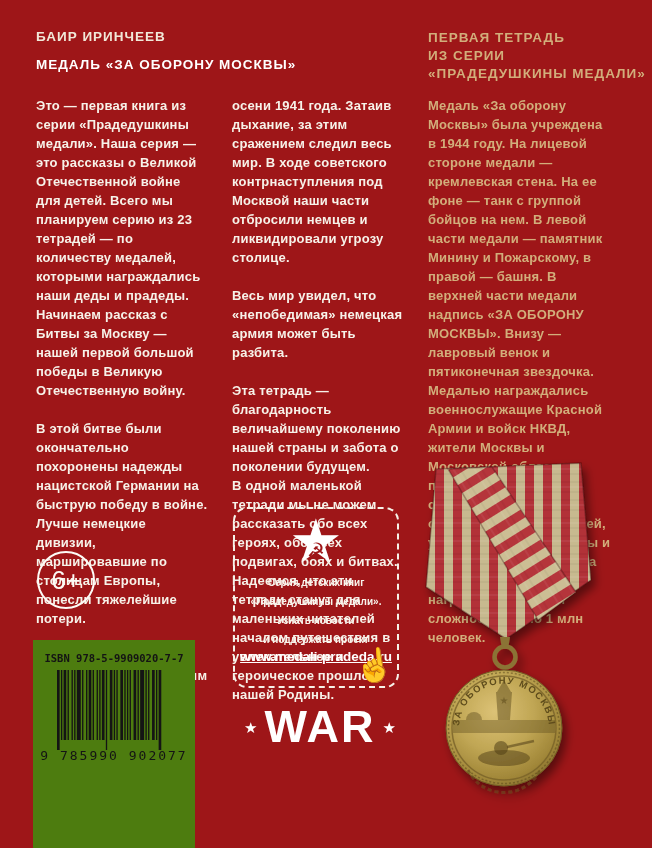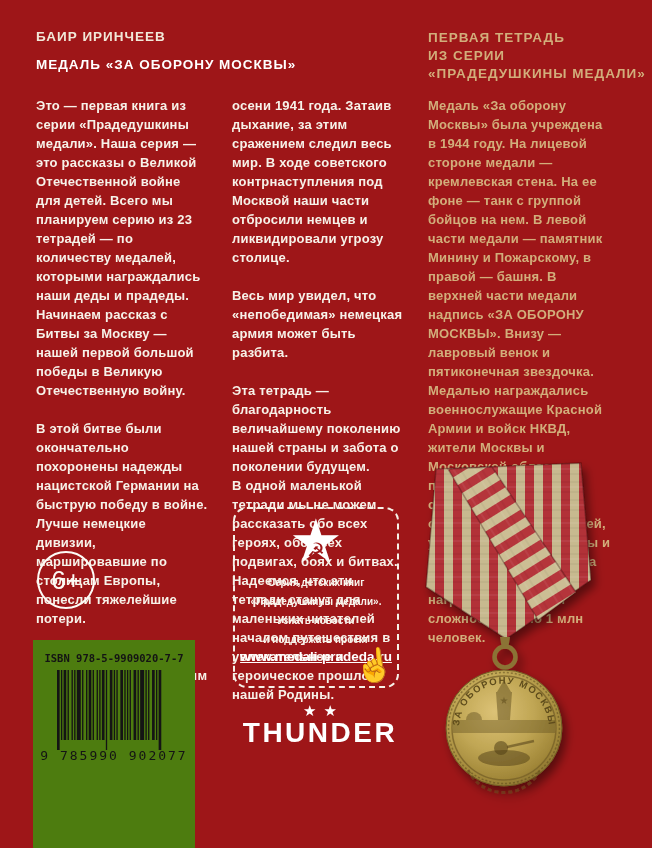--- a/index.html
+++ b/index.html
@@ -171,23 +171,23 @@
         <rect x="97.04" y="0" width="2.64" height="70" fill="#141414"></rect>
         <rect x="101.00" y="0" width="1.32" height="70" fill="#141414"></rect>
         <rect x="103.64" y="0" width="2.64" height="80" fill="#141414"></rect>
       </svg>
     <div class="bc-digits">9 785990 902077</div>
   </div>
 
   <div class="logo">
     <div class="logo-war-row">
       <span class="logo-star">★</span>
+      <span class="logo-war">WAR</span>
       <span class="logo-star">★</span>
     </div>
-    <div class="logo-thunder">THUNDER</div>
   </div>
 
   <svg class="medal-svg" width="210" height="400" viewBox="0 0 210 400">
     <defs>
       <pattern id="rib" width="18" height="18" patternUnits="userSpaceOnUse">
         <rect width="18" height="18" fill="#C7B98F"></rect>
         <rect x="9" width="9" height="18" fill="#B23138"></rect>
         <line x1="0" y1="4" x2="18" y2="4" stroke="rgba(0,0,0,0.08)" stroke-width="1"></line>
         <line x1="0" y1="9" x2="18" y2="9" stroke="rgba(255,255,255,0.12)" stroke-width="1"></line>
         <line x1="0" y1="14" x2="18" y2="14" stroke="rgba(0,0,0,0.08)" stroke-width="1"></line>

